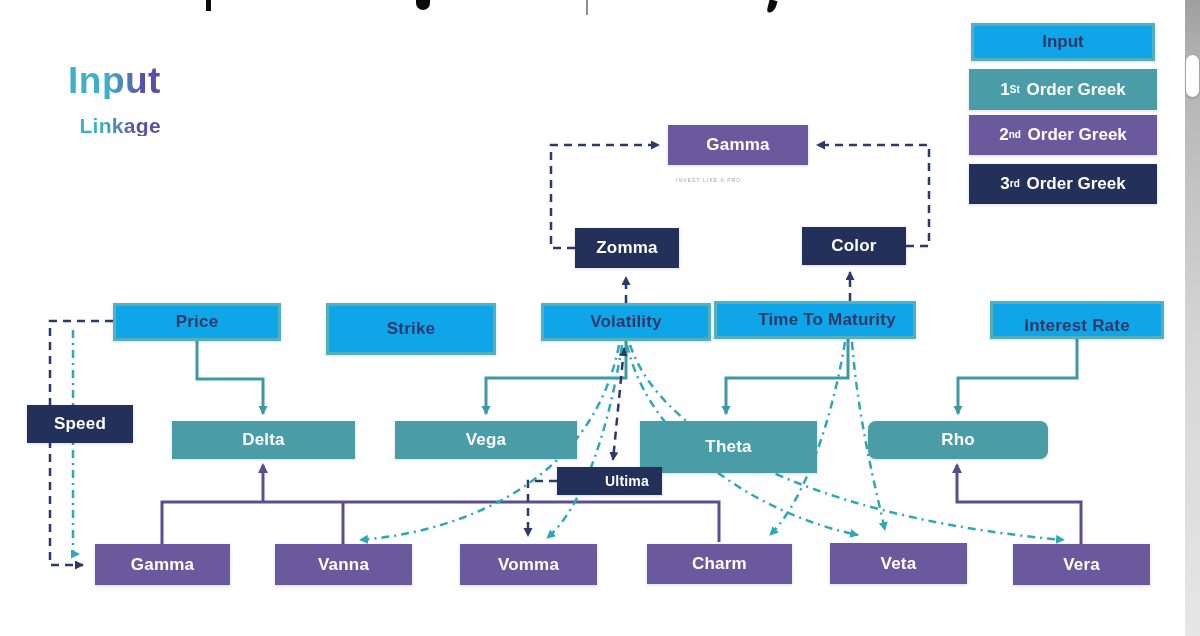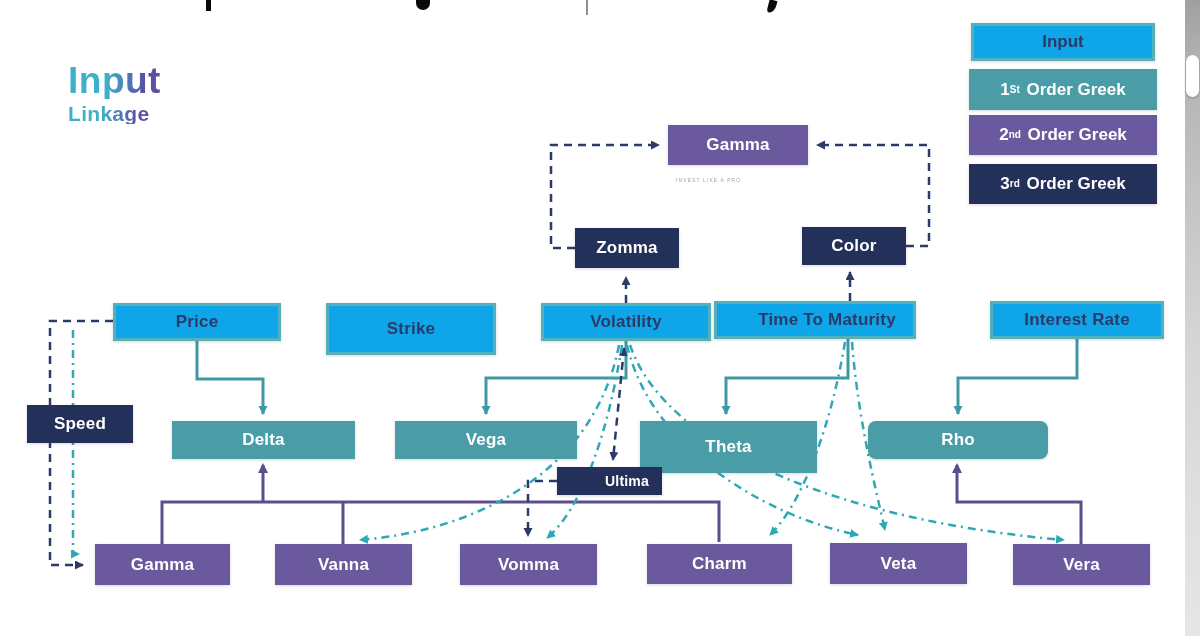--- a/index.html
+++ b/index.html
@@ -8,23 +8,23 @@
     font-family:"Liberation Sans", sans-serif;
   }
   
   #logo{position:absolute;left:68px;top:62px;line-height:1;}
   #logo .title{
     font-size:37px;font-weight:bold;letter-spacing:0.5px;
     background:linear-gradient(90deg,#3fb0c9 0%,#3fb0c9 42%,#5b4ea6 82%);
     -webkit-background-clip:text;background-clip:text;color:transparent;
   }
   #logo .subtitle{
-    font-size:21px;font-weight:bold;margin-top:4px;letter-spacing:0.3px;
+    font-size:21px;font-weight:bold;margin-top:16px;letter-spacing:0.3px;
     background:linear-gradient(90deg,#3fb0c9 0%,#3fb0c9 35%,#5b4ea6 75%);
-    -webkit-background-clip:text;background-clip:text;color:transparent;
+    -webkit-background-clip:text;background-clip:text;color:transparent;text-align:right;
   }
   
   #brand{position:absolute;left:676px;top:176px;width:130px;}
   #brand .row{display:flex;align-items:center;}
   #brand .name{font-size:18px;font-weight:bold;color:#31406e;letter-spacing:0.4px;}
   #brand .q-ring{
     position:relative;width:26px;height:26px;border-radius:50%;margin-left:3px;
     background:conic-gradient(from 220deg,#57c4d4,#79c9dc,#6a5ba5,#45539f,#57c4d4);
   }
   #brand .q-ring::after{
@@ -154,21 +154,21 @@
       </div>
       <div class="node t-input" style="left: 326px; top: 303px; width: 170px; height: 52px;">
         <span>Strike</span>
       </div>
       <div class="node t-input" style="left: 541px; top: 303px; width: 170px; height: 38px;">
         <span>Volatility</span>
       </div>
       <div class="node t-input" style="left: 714px; top: 301px; width: 202px; height: 38px; padding-left: 24px;">
         <span>Time To Maturity</span>
       </div>
-      <div class="node t-input" style="left: 990px; top: 301px; width: 174px; height: 38px;">
+      <div class="node t-input" style="left: 990px; top: 301px; width: 174px; height: 38px; align-items: flex-end;">
         <span>Interest Rate</span>
       </div>
       <div class="node t-third" style="left: 27px; top: 405px; width: 106px; height: 38px;">
         <span>Speed</span>
       </div>
       <div class="node t-first" style="left: 172px; top: 421px; width: 183px; height: 38px;">
         <span>Delta</span>
       </div>
       <div class="node t-first" style="left: 395px; top: 421px; width: 182px; height: 38px;">
         <span>Vega</span>

